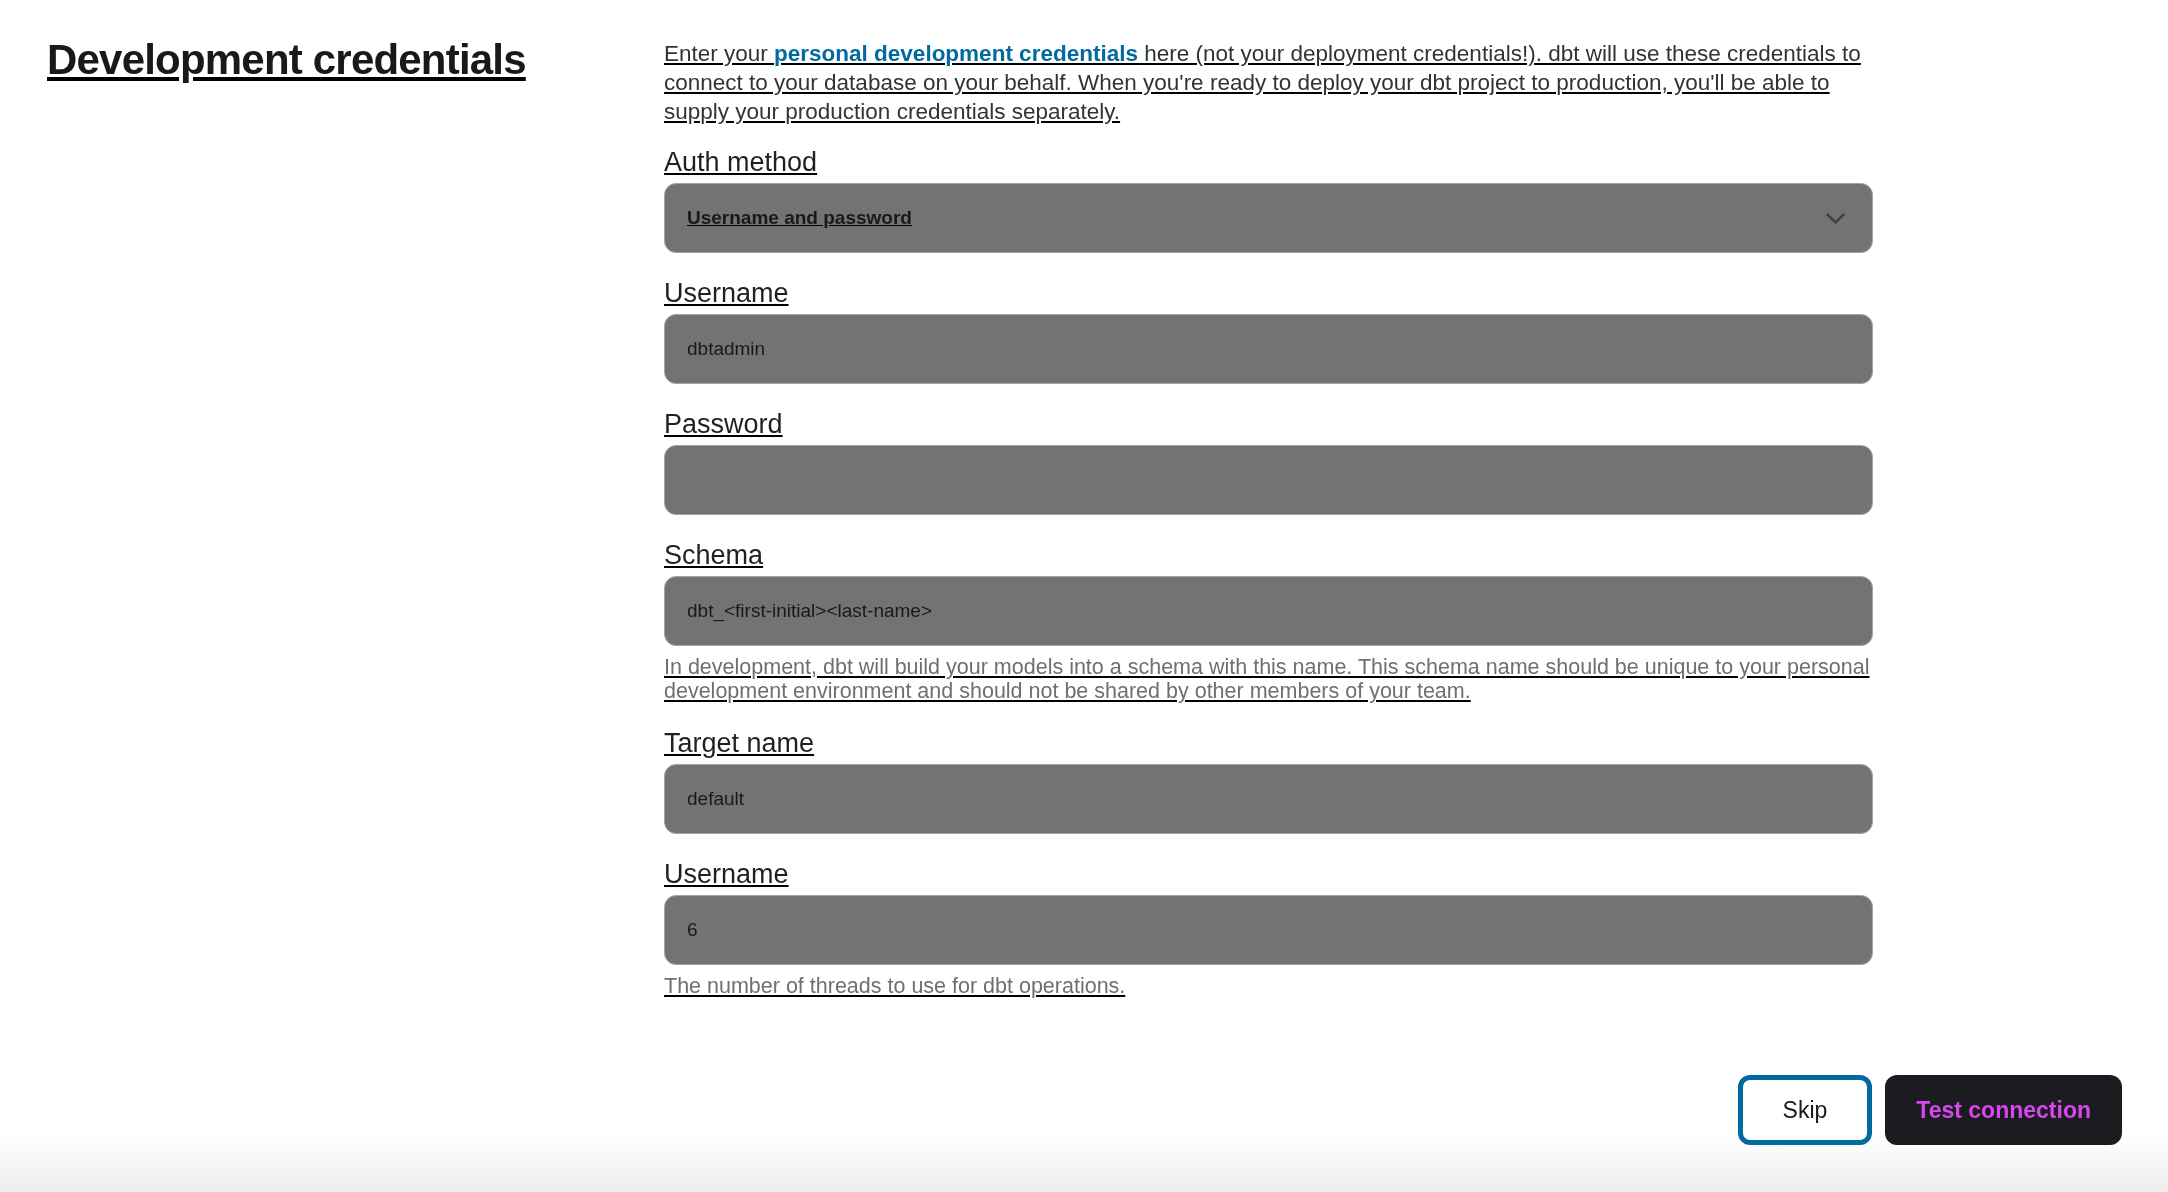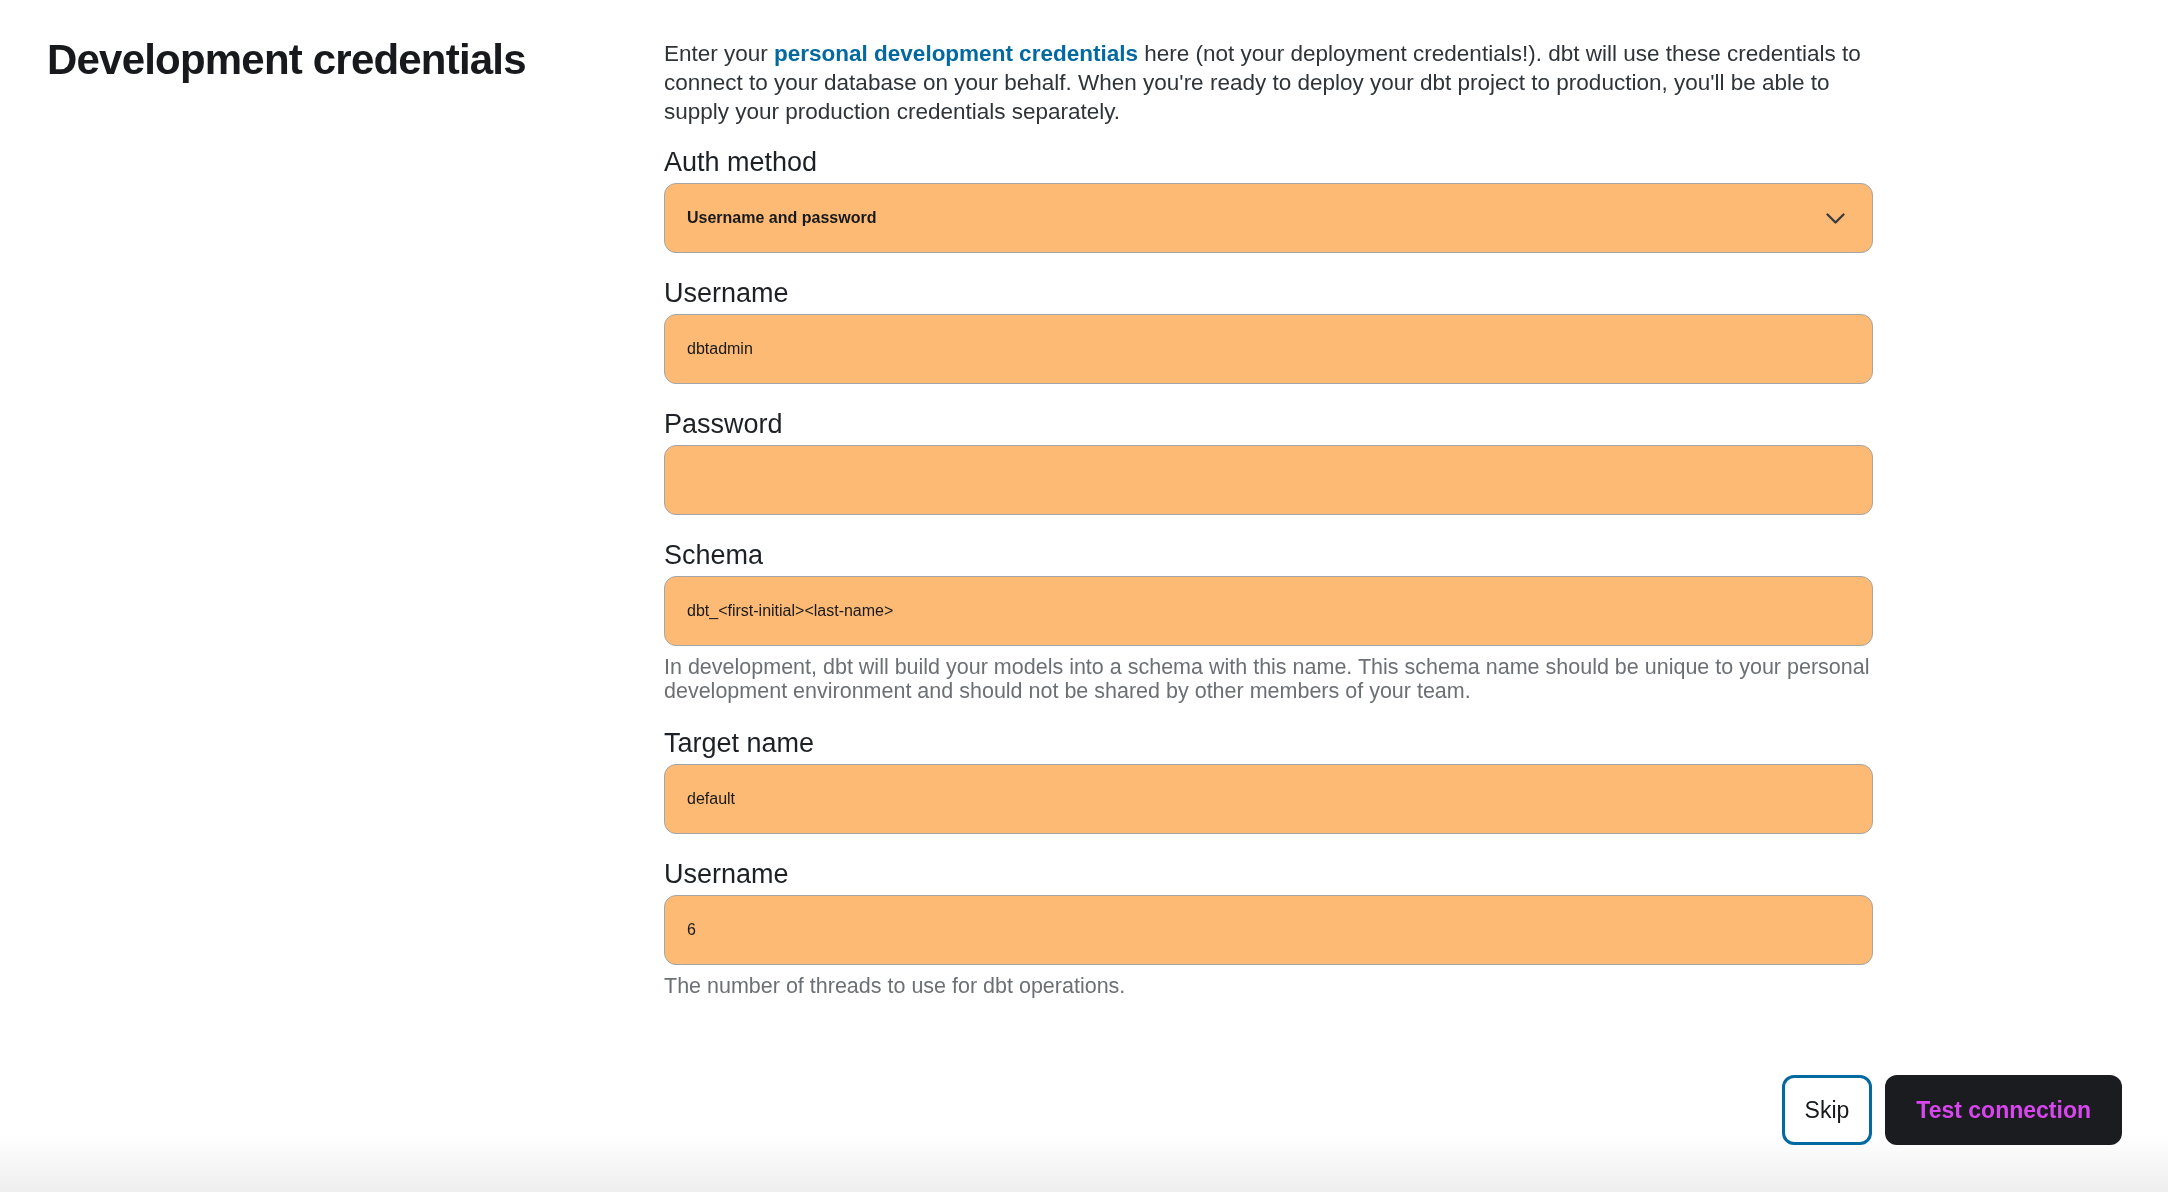--- a/index.html
+++ b/index.html
@@ -13,20 +13,21 @@
     width: 2168px;
     height: 1192px;
     background: #ffffff;
     overflow: hidden;
   }
   .content {
     display: flex;
     align-items: flex-start;
     padding: 36px 16px 0 47px;
     box-sizing: border-box;
+    text-decoration: underline;
   }
   .left-col {
     width: 617px;
     flex: none;
   }
   .page-title {
     margin: 0;
     font-size: 42px;
     line-height: 1.15;
     font-weight: 700;
@@ -50,26 +51,26 @@
     font-size: 27px;
     line-height: 29px;
     font-weight: 500;
     color: #1d2126;
     margin-bottom: 6px;
   }
   .text-input, .select-box {
     box-sizing: border-box;
     width: 100%;
     height: 70px;
-    background: #fdba74;
+    background: #737373;
     border: 1px solid #a3a6a9;
     border-radius: 12px;
     padding: 0 22px;
     font-family: inherit;
-    font-size: 16px;
+    font-size: 19px;
     color: #17191c;
     outline: none;
   }
   .select-box {
     display: flex;
     align-items: center;
     justify-content: space-between;
     cursor: pointer;
   }
   .select-value { font-weight: 600; }
@@ -93,23 +94,23 @@
     position: absolute;
     right: 46px;
     bottom: 47px;
     display: flex;
     align-items: center;
     gap: 13px;
   }
   .skip-btn {
     box-sizing: border-box;
     height: 70px;
-    padding: 0 20px;
+    padding: 0 40px;
     background: #ffffff;
-    border: 3px solid #0369a1;
+    border: 5px solid #0369a1;
     border-radius: 12px;
     font-family: inherit;
     font-size: 23px;
     font-weight: 500;
     color: #17191c;
     cursor: pointer;
   }
   .primary-btn {
     box-sizing: border-box;
     height: 70px;

